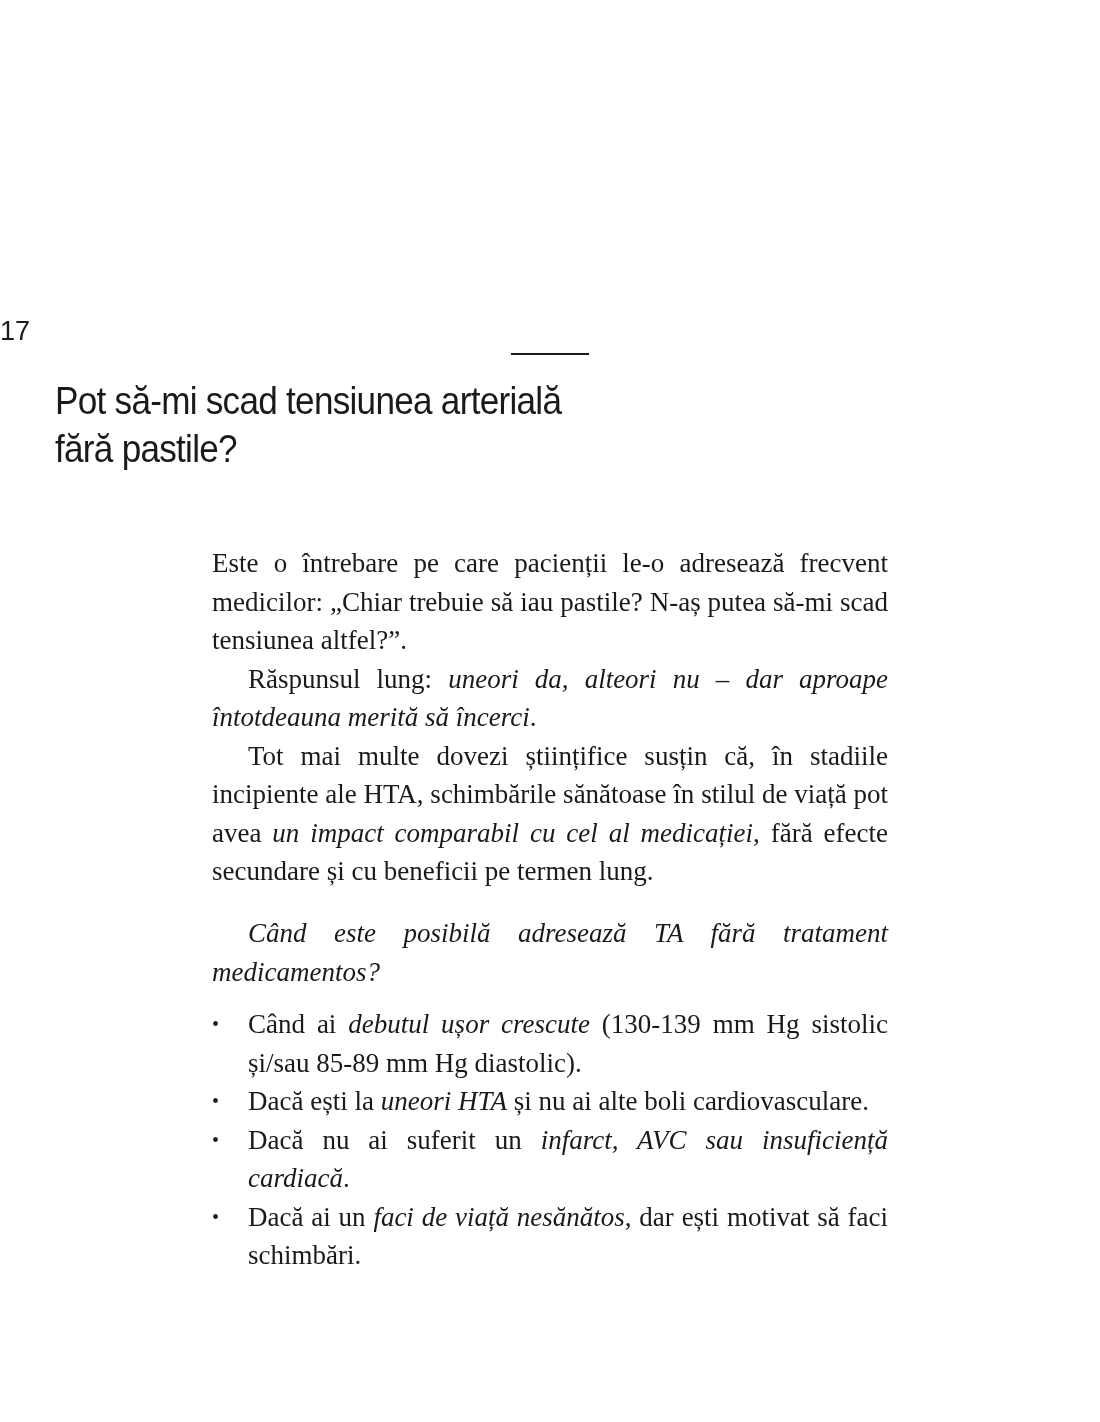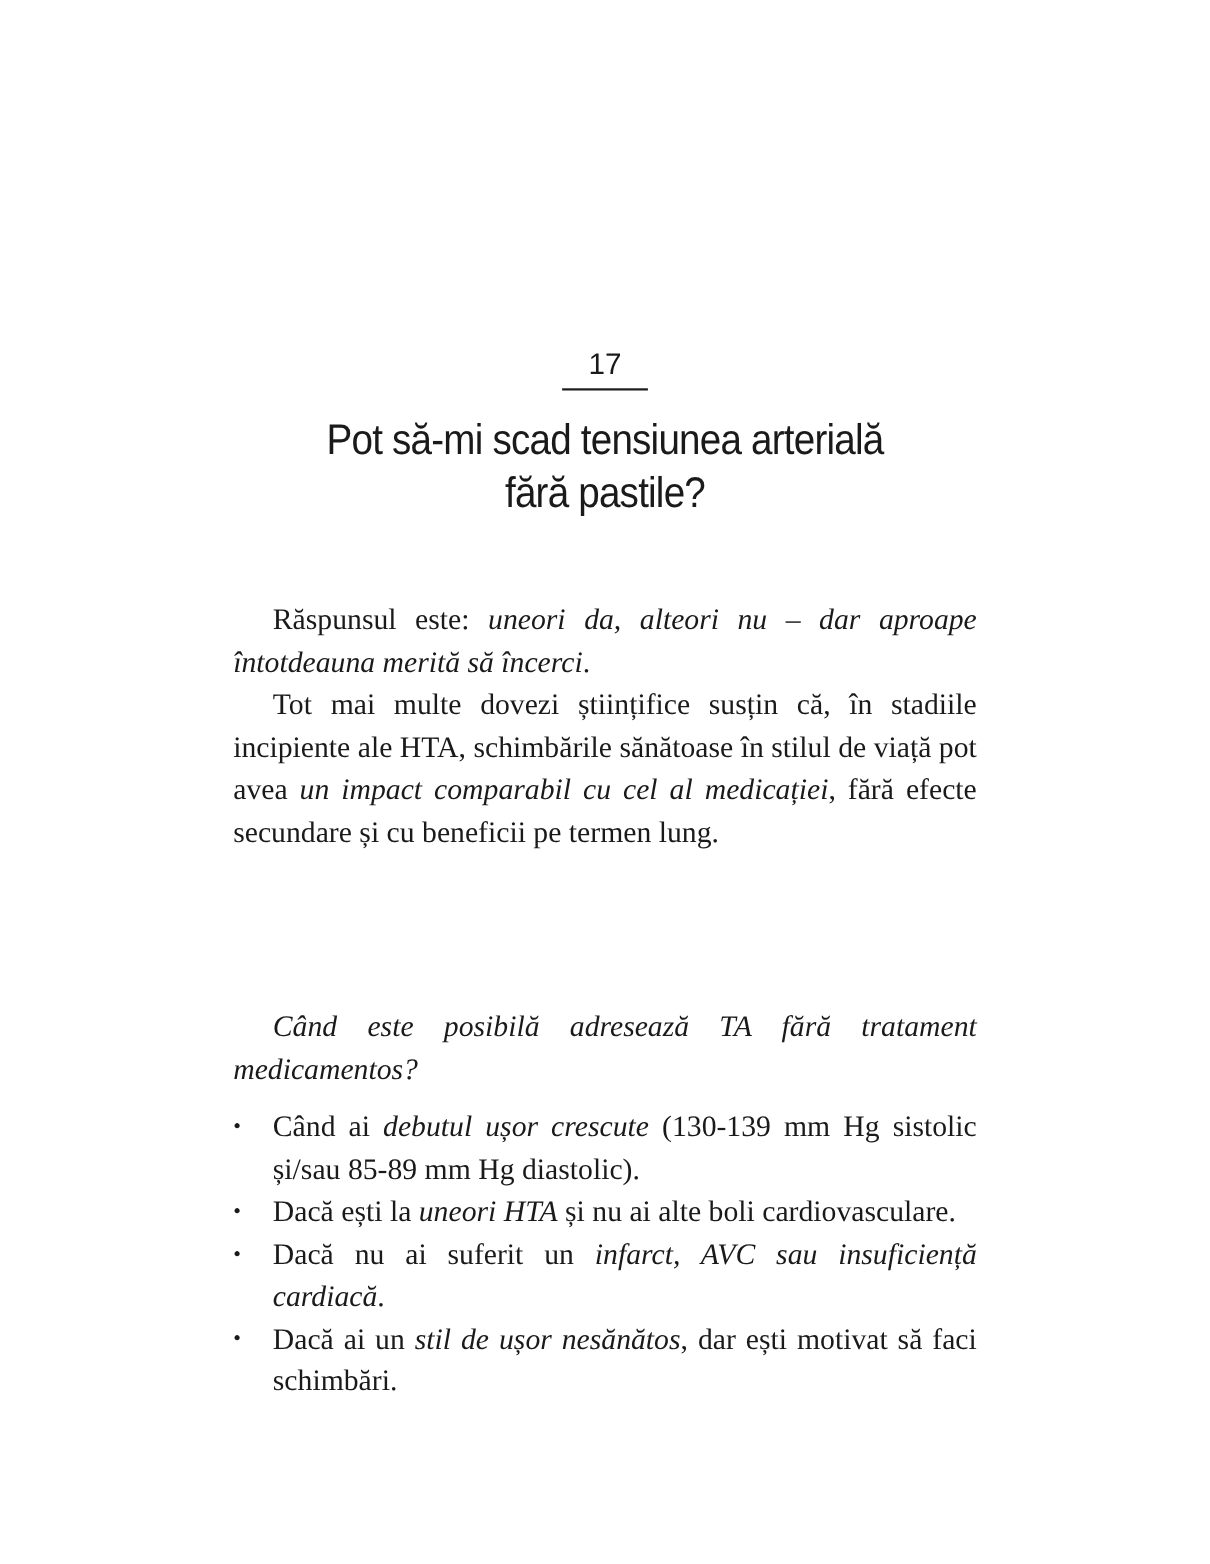--- a/index.html
+++ b/index.html
@@ -1,17 +1,17 @@
 <!DOCTYPE html>
 <html><head>
   <meta charset="utf-8">
   <style>
     html, body { margin: 0; padding: 0; background: #ffffff; }
     body { width: 1100px; height: 1422px; position: relative; overflow: hidden; color: #1a1a1a; }
-    .chapter-header { position: absolute; left: 0; top: 314px; width: 1100px; text-align: center; }
+    .chapter-header { position: absolute; left: 0; top: 314px; width: 1100px; }
     .chapter-number { font-family: "Liberation Sans", sans-serif; font-size: 27px; line-height: 34px; color: #1a1a1a; }
     .chapter-rule { width: 78px; height: 2px; background: #1a1a1a; margin: 5px auto 0; }
     .chapter-title { font-family: "Liberation Sans", sans-serif; font-size: 39px; line-height: 48px; margin-top: 22px; letter-spacing: -0.8px; transform: scaleX(0.9); transform-origin: center; }
     .body-text { position: absolute; left: 212px; width: 676px; font-family: "Liberation Serif", serif; font-size: 27px; line-height: 38.5px; text-align: justify; color: #1a1a1a; }
     .body-text p { margin: 0; }
     .indent { text-indent: 36px; }
     .intro { top: 544px; }
     .question { top: 914px; }
     .bullets { position: absolute; left: 212px; width: 676px; top: 1005px; margin: 0; padding: 0; list-style: none; font-family: "Liberation Serif", serif; font-size: 27px; line-height: 38.5px; text-align: justify; color: #1a1a1a; }
     .bullets li { position: relative; padding-left: 36px; }
@@ -24,26 +24,27 @@
 <div class="chapter-header">
   <div class="chapter-number">17</div>
   <div class="chapter-rule"></div>
   <div class="chapter-title">
     <div>Pot să-mi scad tensiunea arterială</div>
     <div>fără pastile?</div>
   </div>
 </div>
 
 <div class="body-text intro">
-  <p class="indent"><span>Răspunsul este: </span><em>uneori da, alteori nu – dar aproape întotdeauna merită să încerci</em><span>.</span></p>
+  <p>Este o întrebare pe care pacienții le-o adresează frecvent medicilor: „Chiar trebuie să iau pastile? N-aș putea să-mi scad tensiunea altfel?”.</p>
+  <p class="indent"><span>Răspunsul lung: </span><em>uneori da, alteori nu – dar aproape întotdeauna merită să încerci</em><span>.</span></p>
   <p class="indent"><span>Tot mai multe dovezi științifice susțin că, în stadiile incipiente ale HTA, schimbările sănătoase în stilul de viață pot avea </span><em>un impact comparabil cu cel al medicației</em><span>, fără efecte secundare și cu beneficii pe termen lung.</span></p>
 </div>
 
 <div class="body-text question">
   <p class="indent"><em>Când este posibilă adresează TA fără tratament medicamentos?</em></p>
 </div>
 
 <ul class="bullets">
   <li><span class="bullet-dot">•</span><span>Când ai </span><em>debutul ușor crescute</em><span> (130-139 mm Hg sistolic și/sau 85-89 mm Hg diastolic).</span></li>
   <li><span class="bullet-dot">•</span><span>Dacă ești la </span><em>uneori HTA</em><span> și nu ai alte boli cardiovasculare.</span></li>
   <li><span class="bullet-dot">•</span><span>Dacă nu ai suferit un </span><em>infarct, AVC sau insuficiență cardiacă</em><span>.</span></li>
-  <li><span class="bullet-dot">•</span><span>Dacă ai un </span><em>stil de ușor nesănătos</em><span>, dar ești motivat să faci schimbări.</span></li>
+  <li><span class="bullet-dot">•</span><span>Dacă ai un </span><em>faci de viață nesănătos</em><span>, dar ești motivat să faci schimbări.</span></li>
 </ul>
 
 </body></html>

